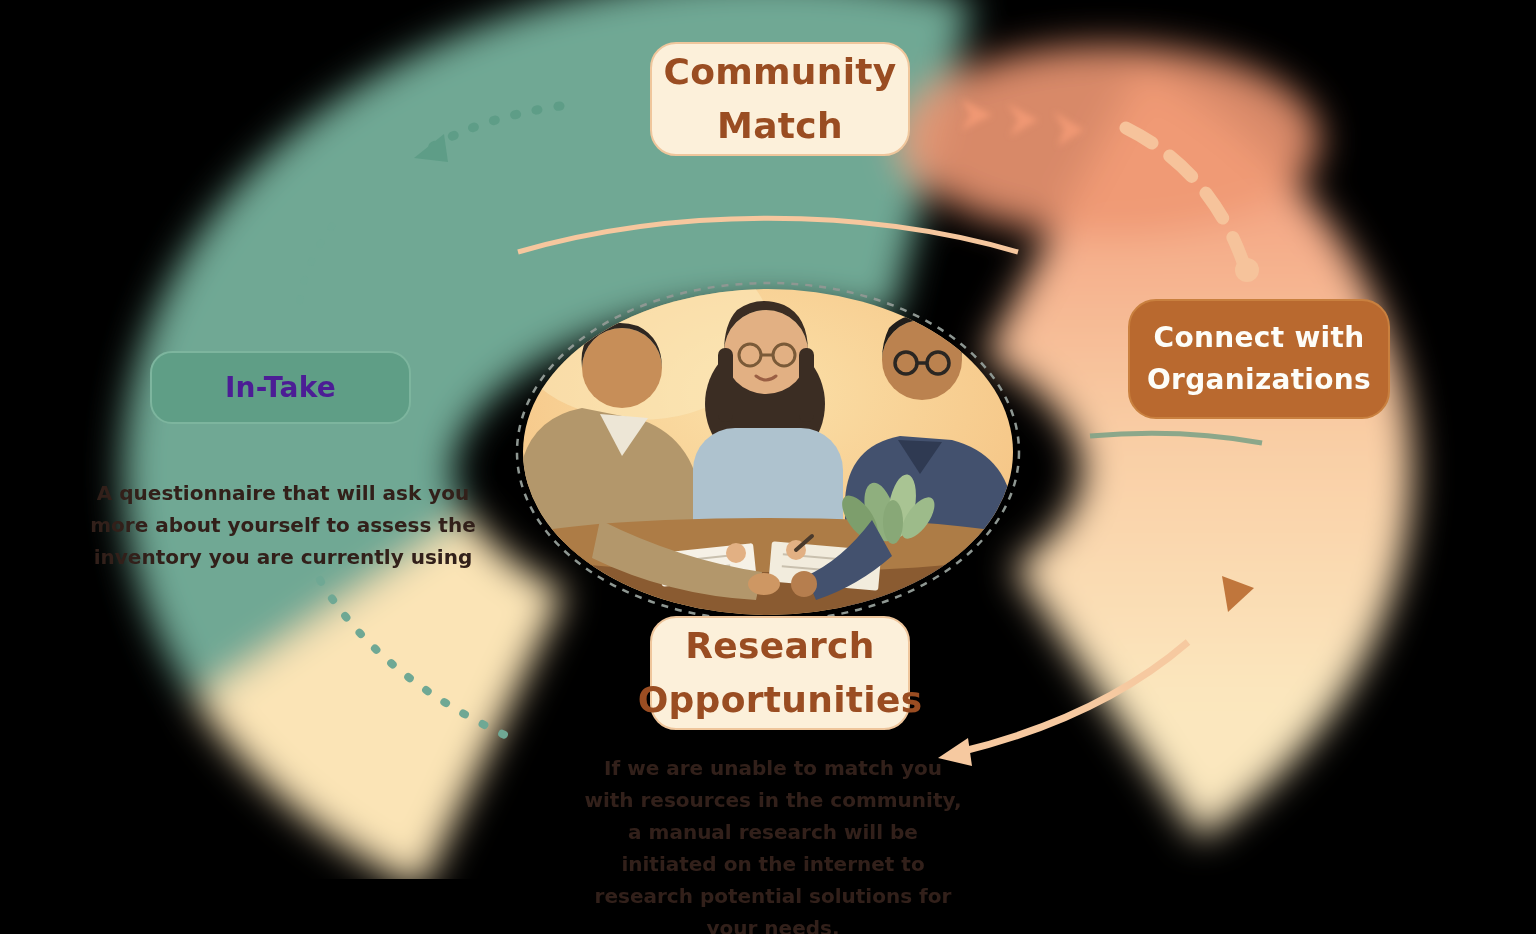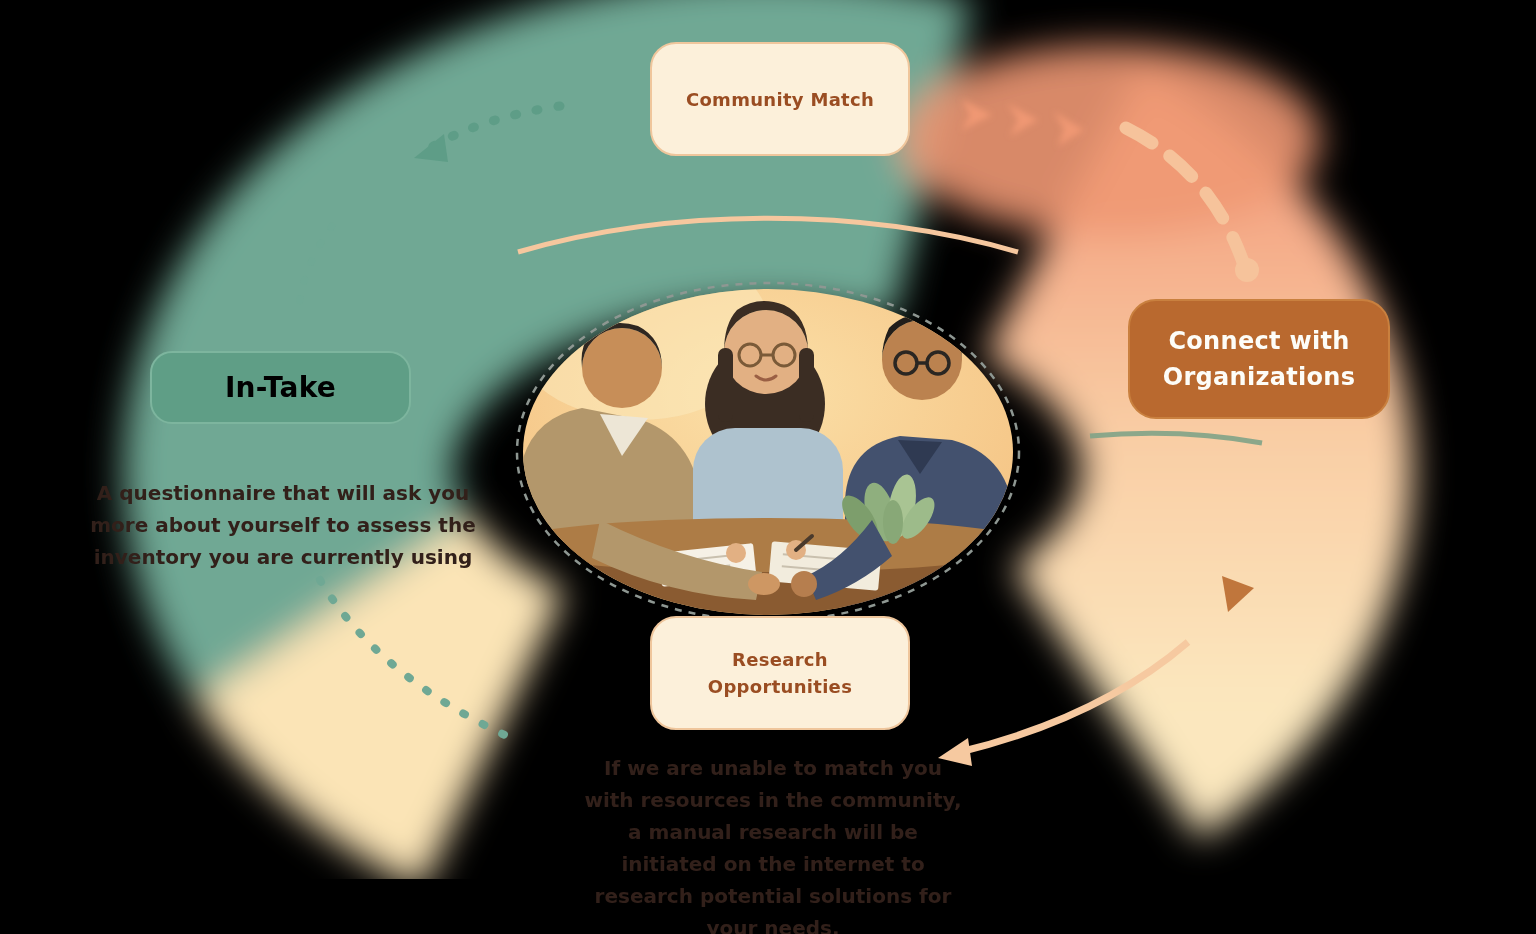--- a/index.html
+++ b/index.html
@@ -9,29 +9,29 @@
     font-family:"DejaVu Sans","Liberation Sans",sans-serif;
   }
   svg.bg{position:absolute;left:0;top:0;}
   .stage{
     position:absolute;display:flex;align-items:center;justify-content:center;
     text-align:center;font-weight:bold;border-radius:26px;letter-spacing:.3px;
   }
   .stage .label{padding:0 14px;}
   .stage-cream{
     background:var(--cream);border:2px solid var(--creamBorder);
-    color:var(--labelBrown);font-size:18px;line-height:1.5;
+    color:var(--labelBrown);font-size:36px;line-height:1.5;
   }
   .stage-teal{
     background:var(--tealDark);border:2px solid var(--tealBorder);
-    color:#000000;font-size:28px;border-radius:22px;
+    color:#4c1d95;font-size:28px;border-radius:22px;
   }
   .stage-orange{
     background:var(--orangeBrown);border:2px solid #C9803F;
-    color:#FDFDF8;font-size:24px;line-height:1.5;border-radius:28px;
+    color:#FDFDF8;font-size:28px;line-height:1.5;border-radius:28px;
   }
   #stage-cm{left:650px;top:42px;width:256px;height:110px;}
   #stage-it{left:150px;top:351px;width:257px;height:69px;}
   #stage-co{left:1128px;top:299px;width:258px;height:116px;}
   #stage-ro{left:650px;top:616px;width:256px;height:110px;}
   .desc{
     position:absolute;color:var(--bodyText);font-weight:bold;
     font-size:20px;line-height:1.6;text-align:center;
   }
   #desc-cm{left:562px;top:170px;width:412px;}

